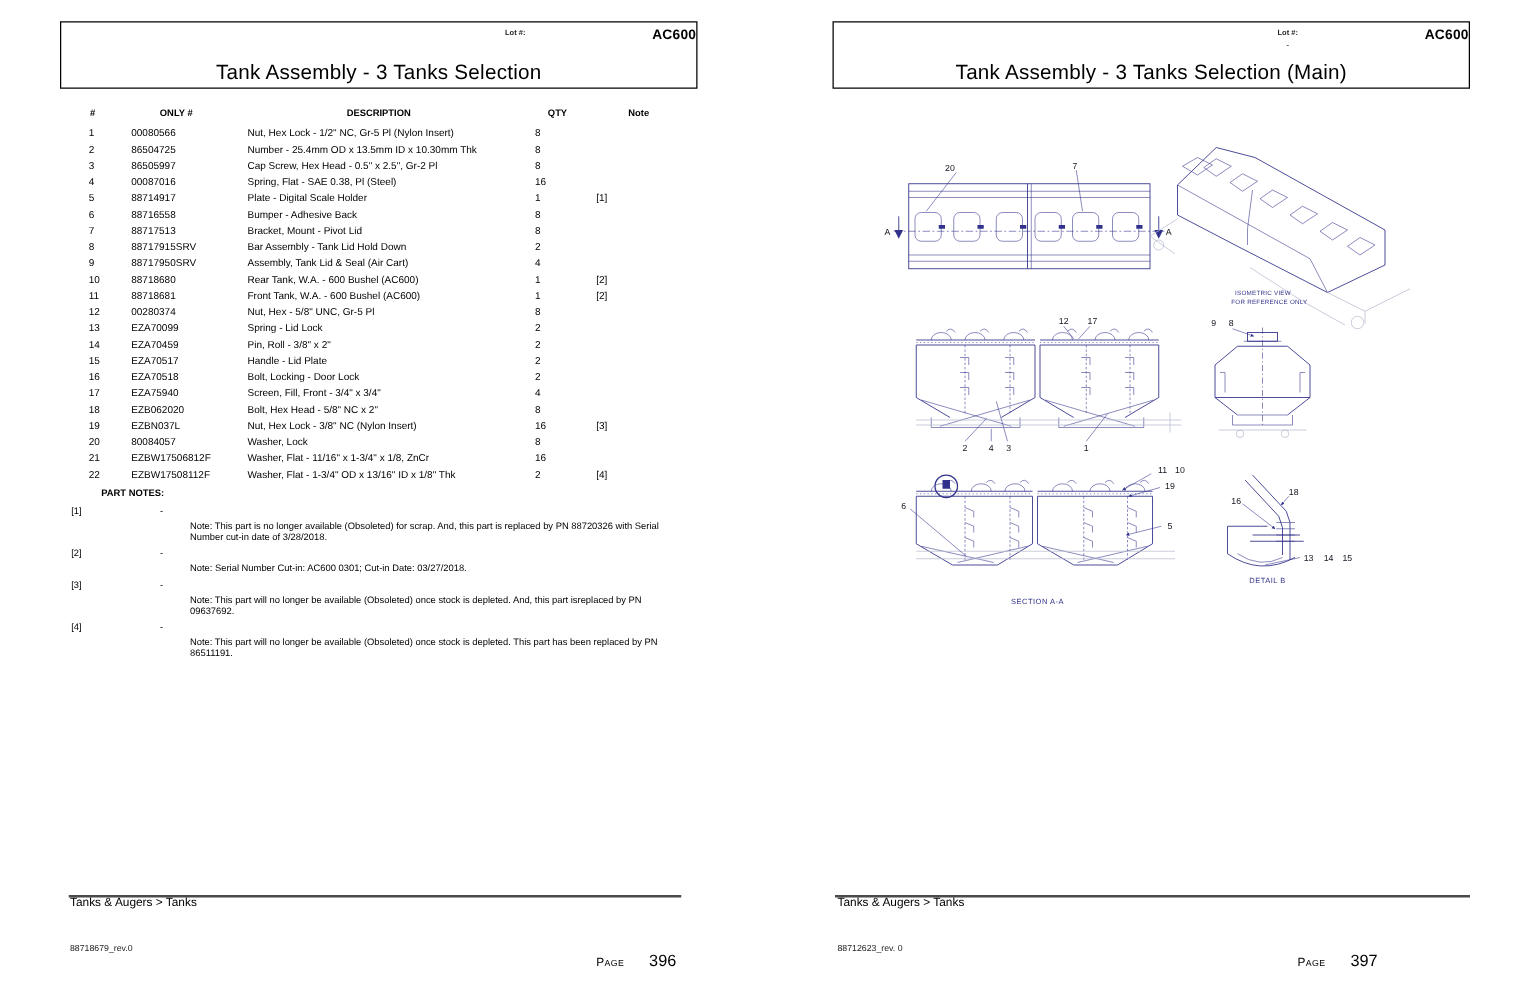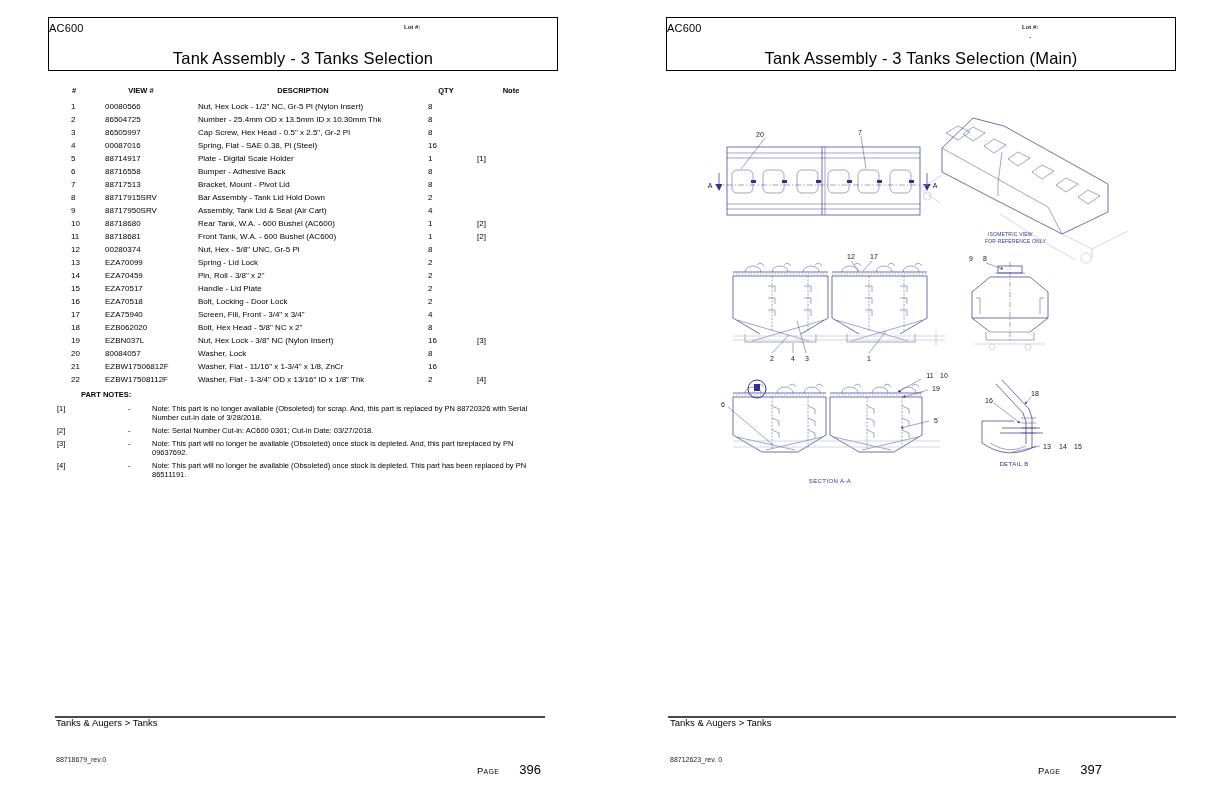--- a/index.html
+++ b/index.html
@@ -8,21 +8,21 @@
     font-family:"Liberation Sans",sans-serif;color:#000;
   }
   .page{position:absolute;top:0;height:792px;width:520px;}
   #page-left{left:40px;}
   #page-right{left:660px;}
 
   
   .hdr-box{position:absolute;top:17px;height:54px;border:1.4px solid #000;box-sizing:border-box;background:#fff;}
   #page-left .hdr-box{left:8px;width:510px;}
   #page-right .hdr-box{left:6px;width:510px;}
-  .hdr-model{position:absolute;top:4px;left:0;right:0;text-align:left;font-weight:normal;font-size:11px;letter-spacing:.2px;}
+  .hdr-model{position:absolute;top:4px;left:0;right:0;text-align:right;font-weight:bold;font-size:11px;letter-spacing:.2px;}
   .hdr-lot{position:absolute;top:6px;left:355px;font-size:6px;font-weight:bold;color:#222;}
   .hdr-lot-val{position:absolute;top:15px;left:362px;font-size:7px;color:#222;}
   .hdr-title{position:absolute;bottom:2px;left:0;right:0;text-align:center;font-size:16.5px;letter-spacing:.2px;}
 
   
   .parts{position:absolute;left:15px;top:86px;width:492px;border-collapse:collapse;table-layout:fixed;}
   .parts th{font-weight:bold;font-size:7.5px;text-align:center;padding:0;height:14px;vertical-align:top;}
   .parts td{font-size:8px;padding:0;height:13px;line-height:13px;white-space:nowrap;vertical-align:top;}
   .co-num{width:38px;} .co-part{width:96px;} .co-desc{width:228px;} .co-qty{width:58px;} .co-note{width:72px;}
   td.c-num{padding-left:16px;}
@@ -30,21 +30,21 @@
   td.c-desc{padding-left:9px;}
   td.c-qty{padding-left:11px;}
   td.c-note{padding-left:2px;}
 
   
   .pnotes{position:absolute;left:15px;top:390px;width:497px;font-size:7.5px;}
   .pn-title{font-weight:bold;font-size:7.5px;margin:0 0 5px 2px;padding-left:24px;}
   .pnote{display:flex;margin:0 0 4px 2px;line-height:9px;}
   .pn-ref{width:71px;flex:none;}
   .pn-dash{width:24px;flex:none;}
-  .pn-text{width:393px;}
+  .pn-text{width:393px;margin-top:12px;}
 
   
   .f-rule{position:absolute;top:716px;height:2px;background:#4a4a4a;}
   #page-left .f-rule{left:15px;width:490px;}
   #page-right .f-rule{left:8px;width:508px;}
   .f-crumb{position:absolute;top:717px;font-size:9.5px;}
   #page-left .f-crumb{left:16px;} #page-right .f-crumb{left:10px;}
   .f-doc{position:absolute;top:756px;font-size:7px;color:#222;}
   #page-left .f-doc{left:16px;} #page-right .f-doc{left:10px;}
   .f-page{position:absolute;top:760px;text-align:right;}
@@ -80,21 +80,21 @@
     <colgroup>
         <col class="co-num">
         <col class="co-part">
         <col class="co-desc">
         <col class="co-qty">
         <col class="co-note">
       </colgroup>
     <thead>
       <tr>
         <th>#</th>
-        <th>VIEW #</th>
+        <th>ONLY #</th>
         <th>DESCRIPTION</th>
         <th>QTY</th>
         <th>Note</th>
       </tr>
     </thead>
     <tbody>
     <tr>
       <td class="c-num">1</td>
       <td class="c-part">00080566</td>
       <td class="c-desc">Nut, Hex Lock - 1/2" NC, Gr-5 Pl (Nylon Insert)</td>

